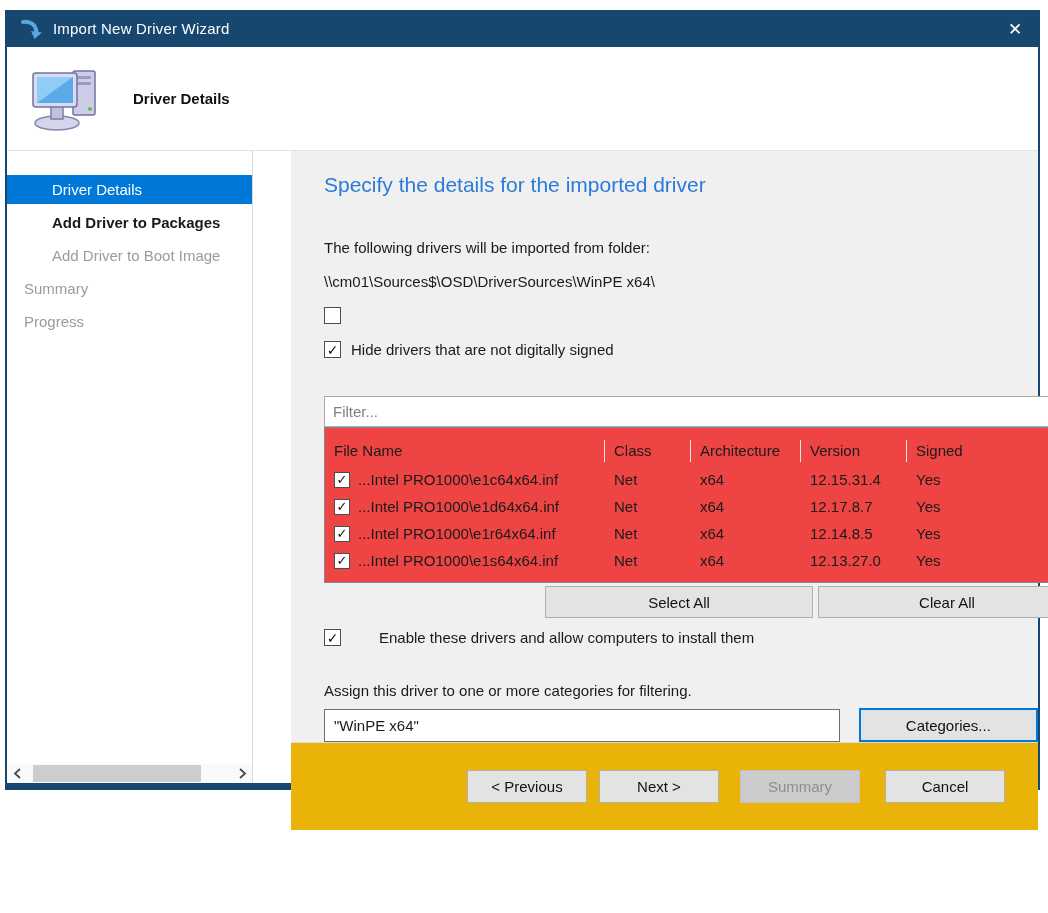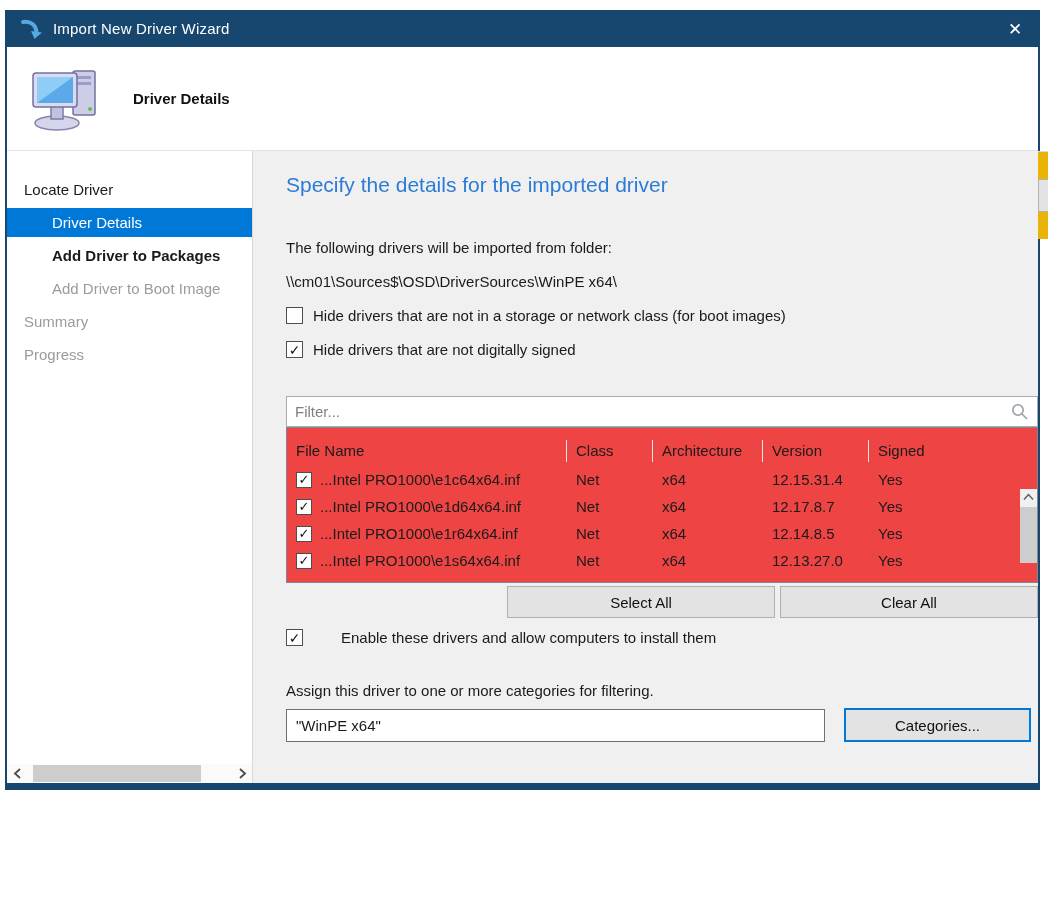--- a/index.html
+++ b/index.html
@@ -54,21 +54,21 @@
   .nav-item.pending { color:#9b9b9b; }
   
   .hscroll { height:19px; flex:none; display:flex; align-items:stretch; background:#fafafa; }
   .hs-arrow {
     width:20px; flex:none; display:flex; align-items:center; justify-content:center;
     color:#4a4a4a; background:transparent; border:none; padding:0;
   }
   .hs-track { flex:1; position:relative; }
   .hs-thumb { position:absolute; left:6px; top:1px; bottom:1px; width:168px; background:#cdcdcd; }
   
-  .content { flex:1; min-width:0; background:#f0f0f0; display:flex; flex-direction:row; }
+  .content { flex:1; min-width:0; background:#f0f0f0; display:flex; flex-direction:column;margin-left:38px; }
   .page { flex:1; padding:22px 0 0 33px; }
   .heading { margin:0; font-size:21px; font-weight:400; color:#2b7bd7; }
   .intro { margin-top:42px; font-size:15px; }
   .path  { margin-top:17px; font-size:15px; }
   .cbrow { margin-top:17px; display:flex; align-items:center; font-size:15px; }
   .cb {
     width:17px; height:17px; flex:none; background:#fff; border:1px solid #4d4d4d;
     margin-right:10px; display:inline-flex; align-items:center; justify-content:center;
     font-size:14px; color:#101010; line-height:1;
   }
@@ -174,21 +174,20 @@
           <path d="M6 10 L42 10 L6 36 Z" fill="#8ecdf5"></path>
         </svg>
       </span>
       <span class="header-title">Driver Details</span>
     </div>
 
     <div class="main">
 
       <div class="sidebar">
         <div class="nav">
-          <div class="nav-item">Locate Driver</div>
           <div class="nav-item indent current">Driver Details</div>
           <div class="nav-item indent semibold">Add Driver to Packages</div>
           <div class="nav-item indent pending">Add Driver to Boot Image</div>
           <div class="nav-item pending">Summary</div>
           <div class="nav-item pending">Progress</div>
         </div>
         <div class="hscroll">
           <button class="hs-arrow">
             <svg width="9" height="11" viewBox="0 0 9 11">
                 <path d="M7 1 L2 5.5 L7 10" fill="none" stroke="#4a4a4a" stroke-width="1.8"></path>
@@ -208,21 +207,20 @@
       <div class="content">
         <div class="page">
 
           <h1 class="heading">Specify the details for the imported driver</h1>
 
           <div class="intro">The following drivers will be imported from folder:</div>
           <div class="path">\\cm01\Sources$\OSD\DriverSources\WinPE x64\</div>
 
           <div class="cbrow">
             <span class="cb"></span>
-            <span>Hide drivers that are not in a storage or network class (for boot images)</span>
           </div>
 
           <div class="cbrow">
             <span class="cb checked"></span>
             <span>Hide drivers that are not digitally signed</span>
           </div>
 
           <div class="filterbox">
             <input type="text" placeholder="Filter..." style="">
             <span class="search-svg">

